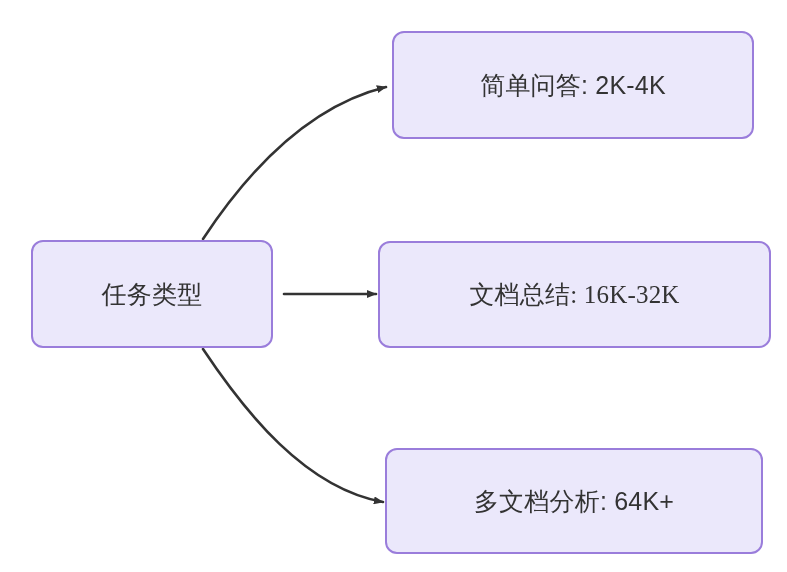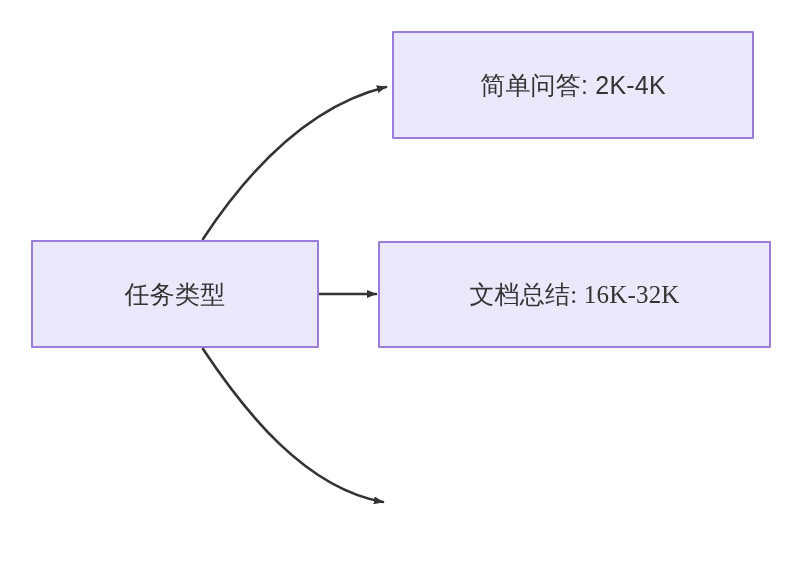--- a/index.html
+++ b/index.html
@@ -20,38 +20,38 @@
     left: 0;
     top: 0;
     width: 787px;
     height: 572px;
   }
   .node {
     position: absolute;
     box-sizing: border-box;
     background: #ebe8fb;
     border: 2px solid #9a7ddb;
-    border-radius: 1px;
+    border-radius: 12px;
     display: flex;
     align-items: center;
     justify-content: center;
     z-index: 2;
   }
   .node-label {
     color: #333333;
     font-size: 25px;
     line-height: 1.2;
     letter-spacing: 0.2px;
     white-space: nowrap;
     text-align: center;
   }
   #node-source {
     left: 31px;
     top: 240px;
-    width: 288px;
+    width: 242px;
     height: 108px;
   }
   #node-target-0 {
     left: 392px;
     top: 31px;
     width: 362px;
     height: 108px;
   }
   #node-target-1 {
     left: 378px;
@@ -91,14 +91,17 @@
   </div>
 
   <div class="node" id="node-target-0">
     <span class="node-label">简单问答: 2K-4K</span>
   </div>
 
   <div class="node" id="node-target-1">
     <span class="node-label">文档总结: 16K-32K</span>
   </div>
 
+  <div class="node" id="node-target-2">
+    <span class="node-label">多文档分析: 64K+</span>
+  </div>
 
 </div>
 
 </body></html>

